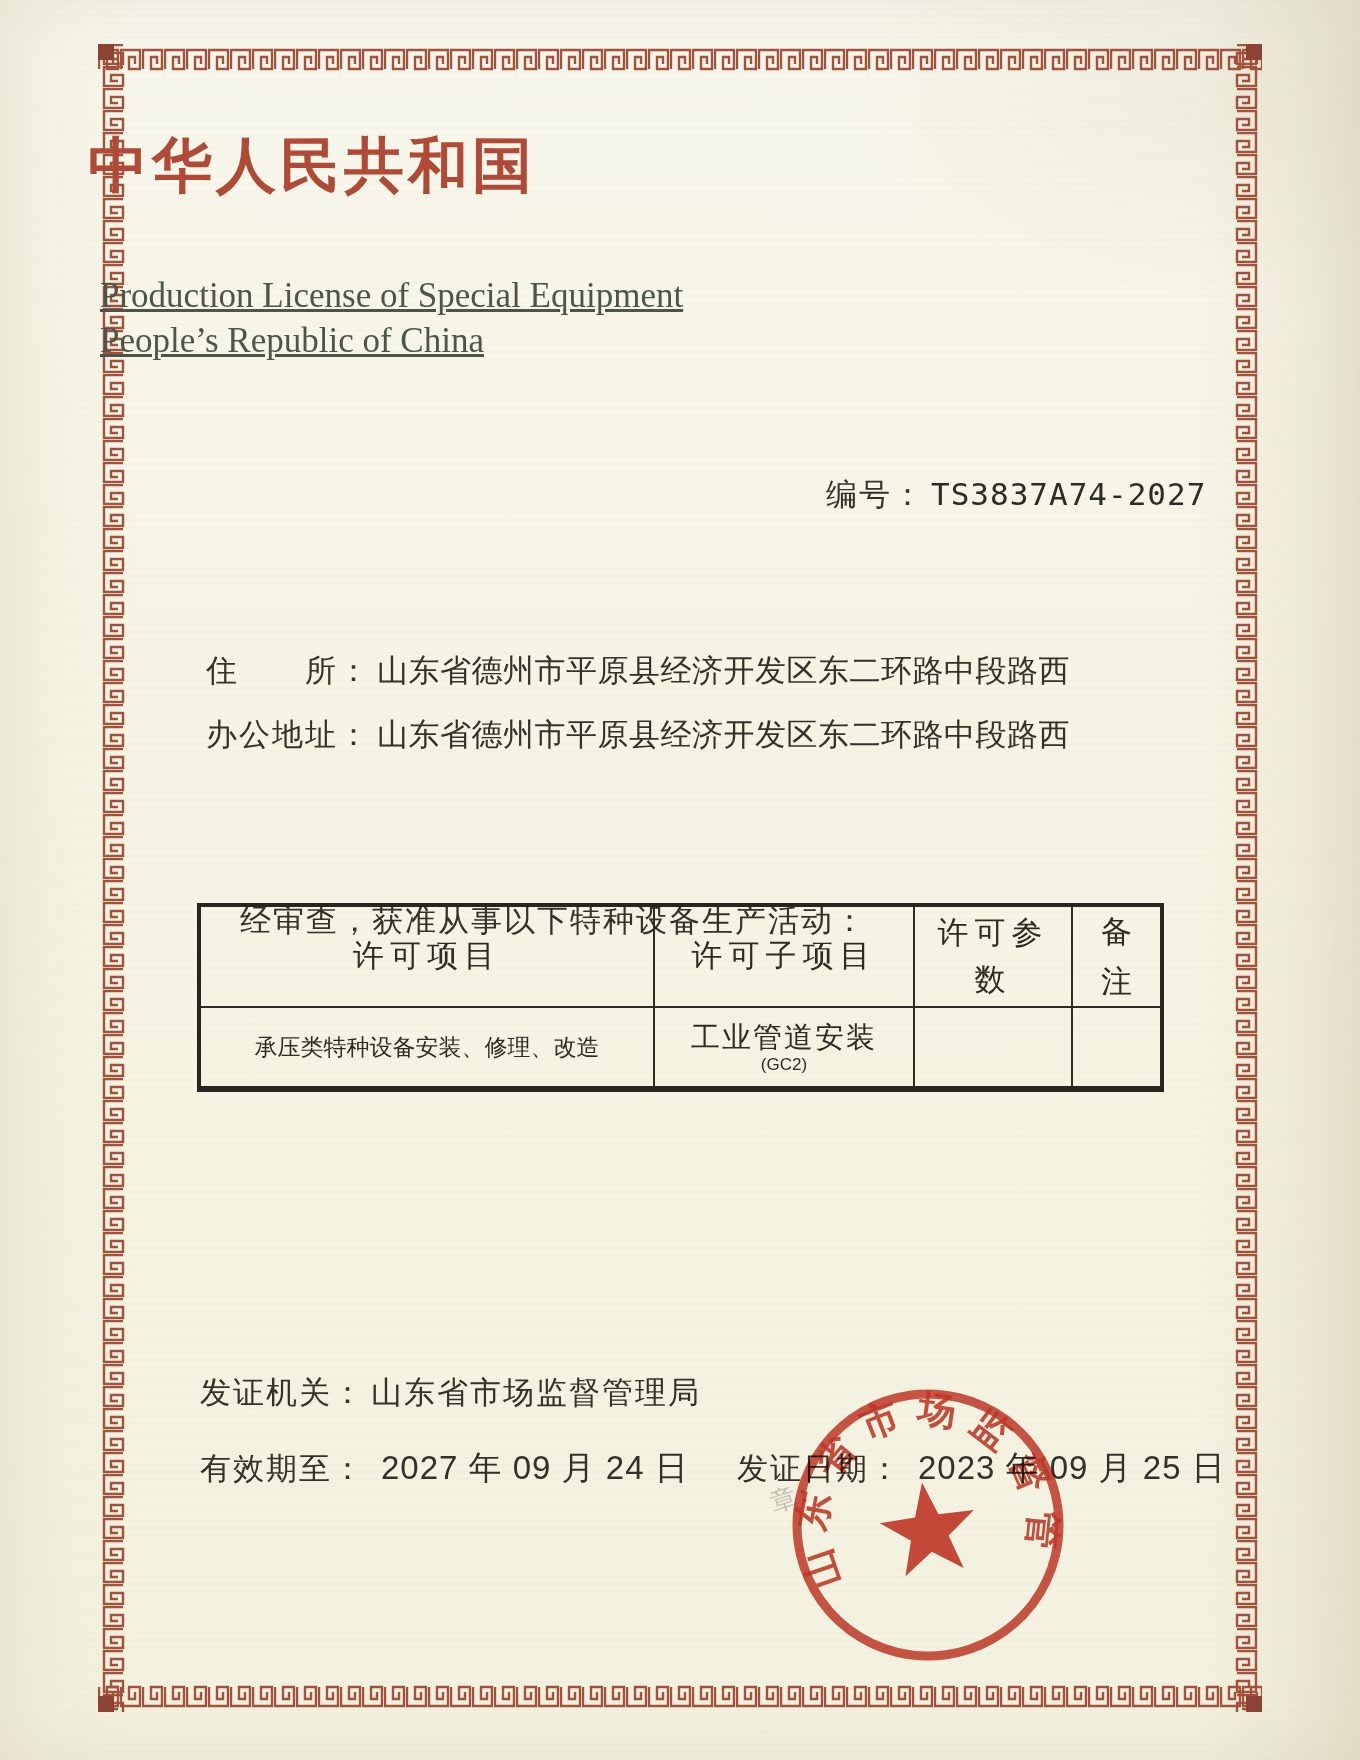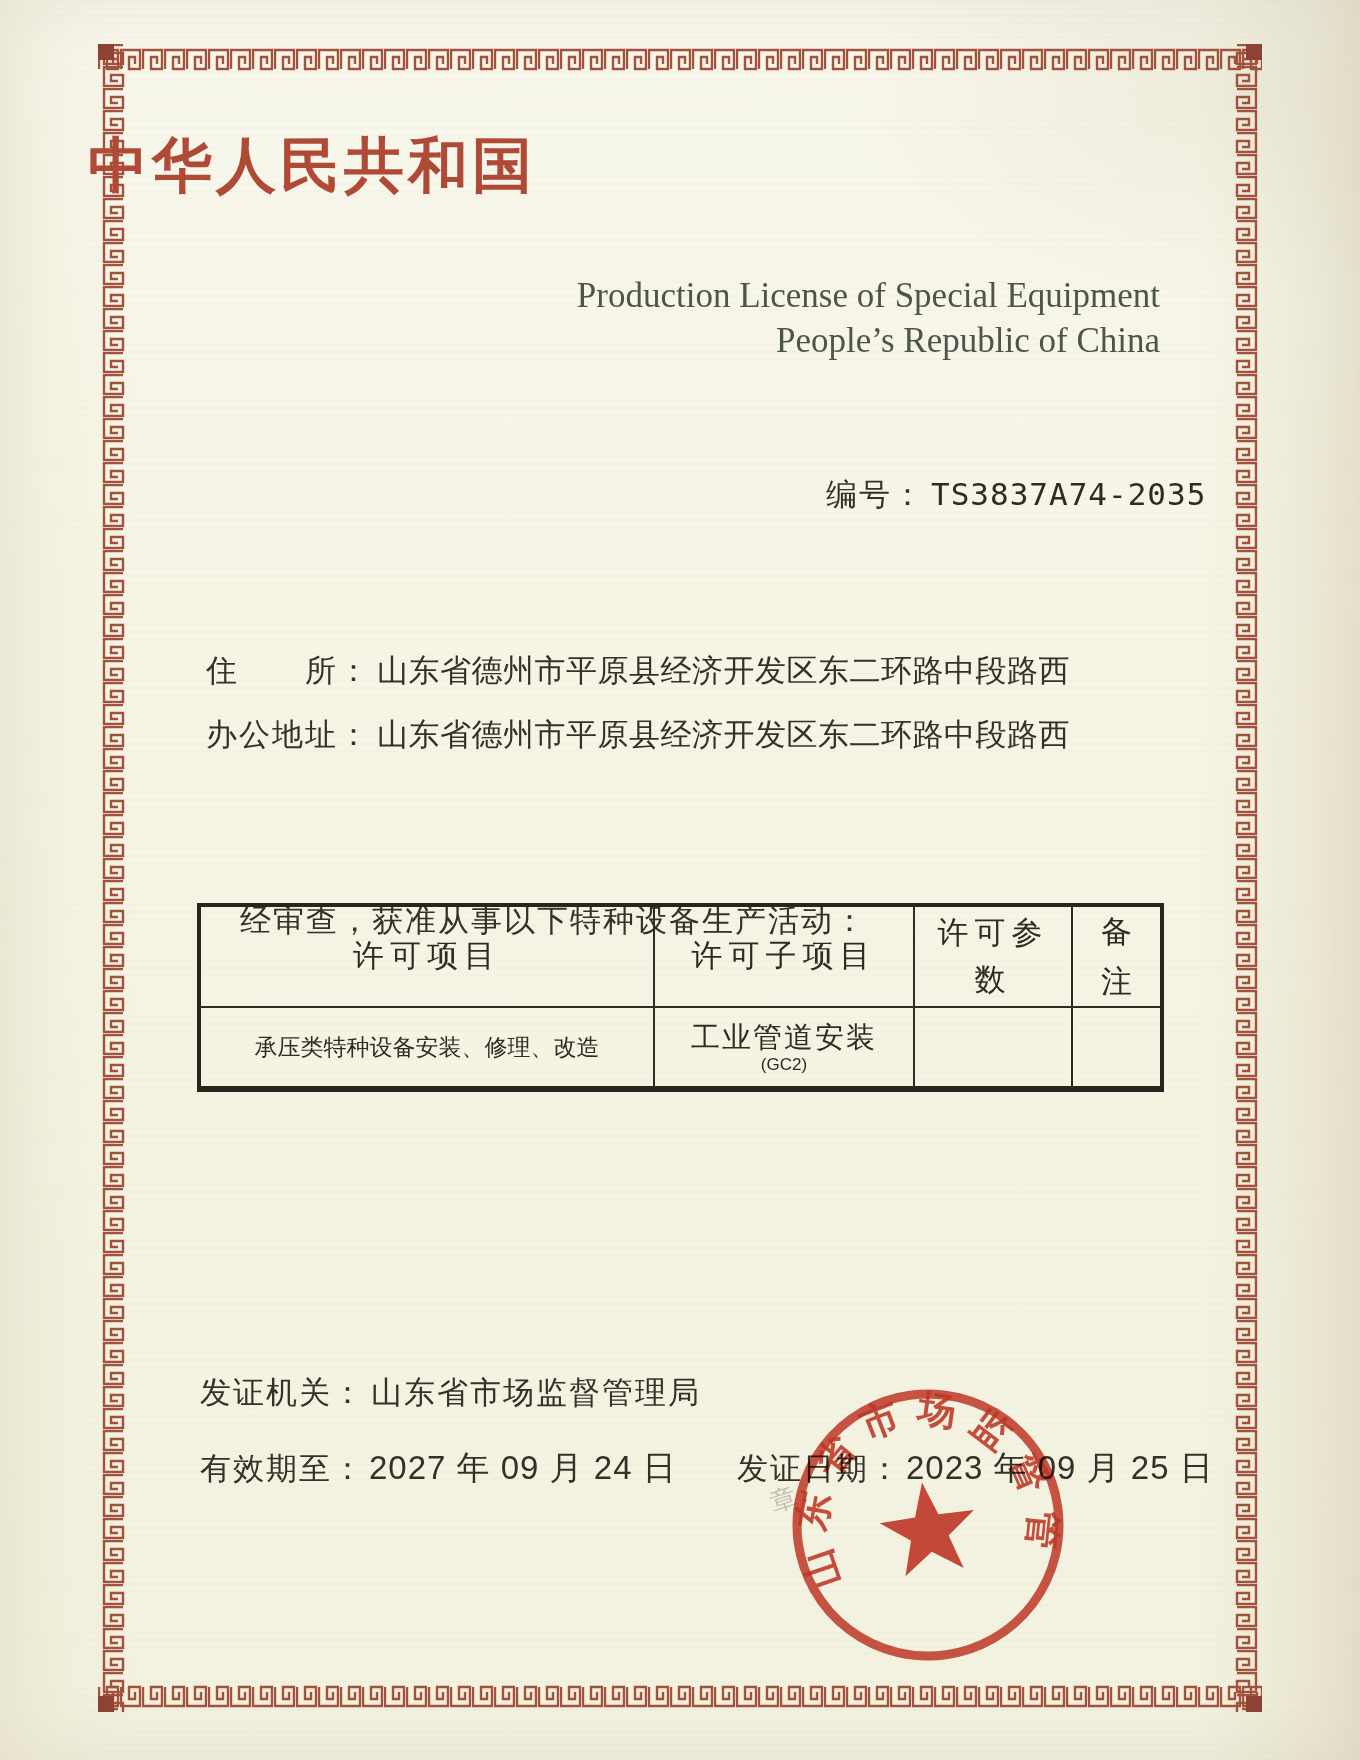--- a/index.html
+++ b/index.html
@@ -11,22 +11,22 @@
       linear-gradient(90deg, rgba(233,228,203,0.30), rgba(255,255,250,0) 10%, rgba(255,255,250,0) 88%, rgba(214,206,178,0.40)),
       repeating-linear-gradient(0deg, rgba(90,88,62,0.016) 0 2px, rgba(255,255,255,0) 2px 7px),
       linear-gradient(180deg, #f8f7ec 0%, #f6f4e4 45%, #f3f1df 100%);
     box-shadow: inset 0 0 70px rgba(158,148,118,0.14);
   }
   .abs{position:absolute;}
   .frame-strip{position:absolute;}
   .corner{position:absolute;width:16px;height:16px;background:#8c4334;}
   .title-line{left:88px;width:1060px;text-align:left;color:#b04936;
     font-family:"DejaVu Sans","Liberation Sans",sans-serif;font-weight:700;}
-  .title-en{left:100px;width:1060px;text-align:right;color:#4d554b;
-    font-family:"Liberation Serif","DejaVu Serif",serif;font-weight:500;}
+  .title-en{left:100px;width:1060px;text-align:left;color:#4d554b;
+    font-family:"Liberation Serif","DejaVu Serif",serif;font-weight:500;text-decoration:underline;}
   .cn-text{color:#32322a;}
   .label{letter-spacing:2px;}
   .license-no-value{font-family:"DejaVu Sans Mono","Liberation Mono",monospace;
     letter-spacing:1px;color:#2c2c26;margin-left:6px;}
   .value-spaced{letter-spacing:5px;margin-left:8px;}
   .value-tight{letter-spacing:0.5px;margin-left:6px;}
   table.license{
     border-collapse:collapse;table-layout:fixed;
     color:#2c2c24;background:transparent;
   }
@@ -36,21 +36,21 @@
   }
   table.license{border:4px solid #26261e;border-bottom:6px solid #26261e;}
   .th-txt{letter-spacing:6px;font-size:31px;line-height:1.45;}
   .th-narrow{display:inline-block;width:36px;letter-spacing:0;line-height:1.6;}
   .th-mid{display:inline-block;width:122px;line-height:1.5;}
   .cell-item{font-size:23px;letter-spacing:0;}
   .cell-sub{font-size:29px;letter-spacing:2px;line-height:1.25;}
   .cell-sub-note{font-family:Liberation Sans, sans-serif;
     font-size:17px;letter-spacing:0;line-height:1.2;}
   .date-val{font-family:"Liberation Sans","DejaVu Sans",sans-serif;
-    font-weight:500;letter-spacing:1px;margin-left:4px;text-align:right;}
+    font-weight:500;letter-spacing:1px;margin-left:16px;text-align:right;}
   .stamp-svg{mix-blend-mode:multiply;transform:rotate(-8deg);}
   .ghost{color:rgba(130,128,116,0.45);transform:rotate(-18deg);
     font-size:26px;letter-spacing:4px;}
 </style>
 </head>
 <body>
 
 <div class="page">
 
   <svg class="frame-strip" style="left:98px;top:44px;" width="1164" height="30">
@@ -88,21 +88,21 @@
   <div class="corner" style="left:98px;top:44px;"></div>
   <div class="corner" style="left:1246px;top:44px;"></div>
   <div class="corner" style="left:98px;top:1696px;"></div>
   <div class="corner" style="left:1246px;top:1696px;"></div>
 
   <div class="abs title-line" style="top:126px;font-size:60px;letter-spacing:4px;">中华人民共和国</div>
   <div class="abs title-en" style="top:276px;font-size:35px;">Production License of Special Equipment</div>
   <div class="abs title-en" style="top:321px;font-size:35px;">People’s Republic of China</div>
 
   <div class="abs cn-text" style="left:826px;top:474px;font-size:31px;">
-    <span class="label">编号：</span><span class="license-no-value" style="font-size:31px;">TS3837A74-2035</span>
+    <span class="label">编号：</span><span class="license-no-value" style="font-size:31px;">TS3837A74-2027</span>
   </div>
 
   <div class="abs cn-text" style="left:206px;top:650px;font-size:31px;">
     <span class="label">住　　所：</span><span class="value-tight">山东省德州市平原县经济开发区东二环路中段路西</span>
   </div>
   <div class="abs cn-text" style="left:206px;top:714px;font-size:31px;">
     <span class="label">办公地址：</span><span class="value-tight">山东省德州市平原县经济开发区东二环路中段路西</span>
   </div>
 
   <div class="abs cn-text" style="left:240px;top:860px;font-size:31px;letter-spacing:2px;margin-top:40px;">经审查，获准从事以下特种设备生产活动：</div>

